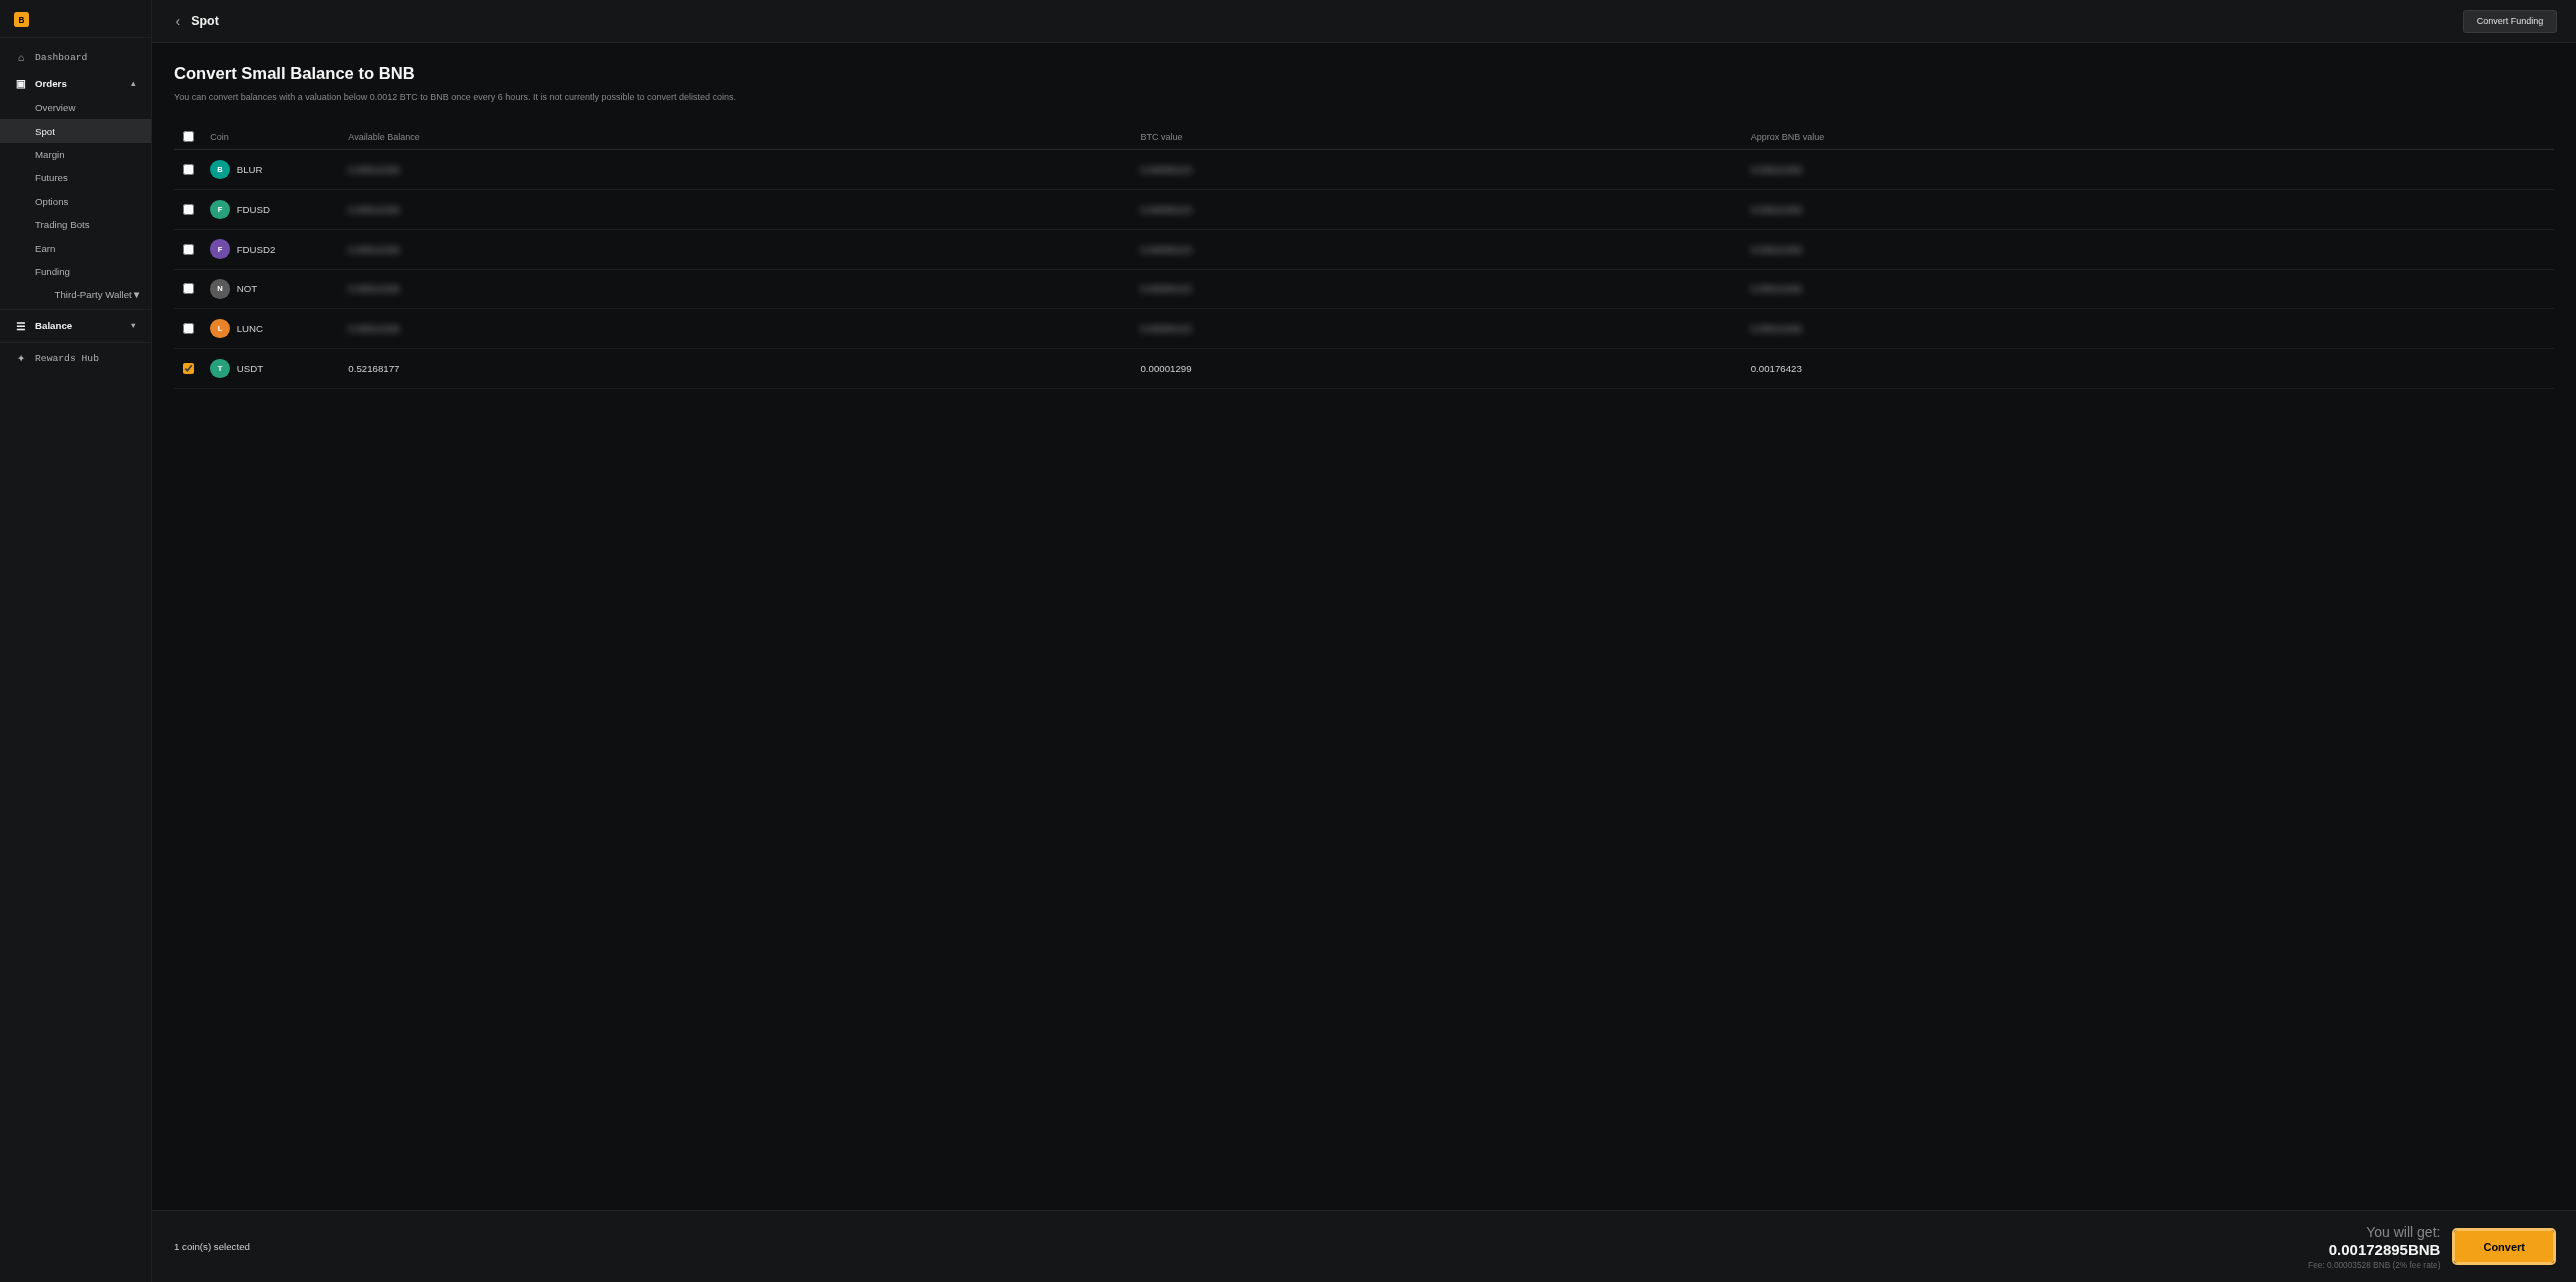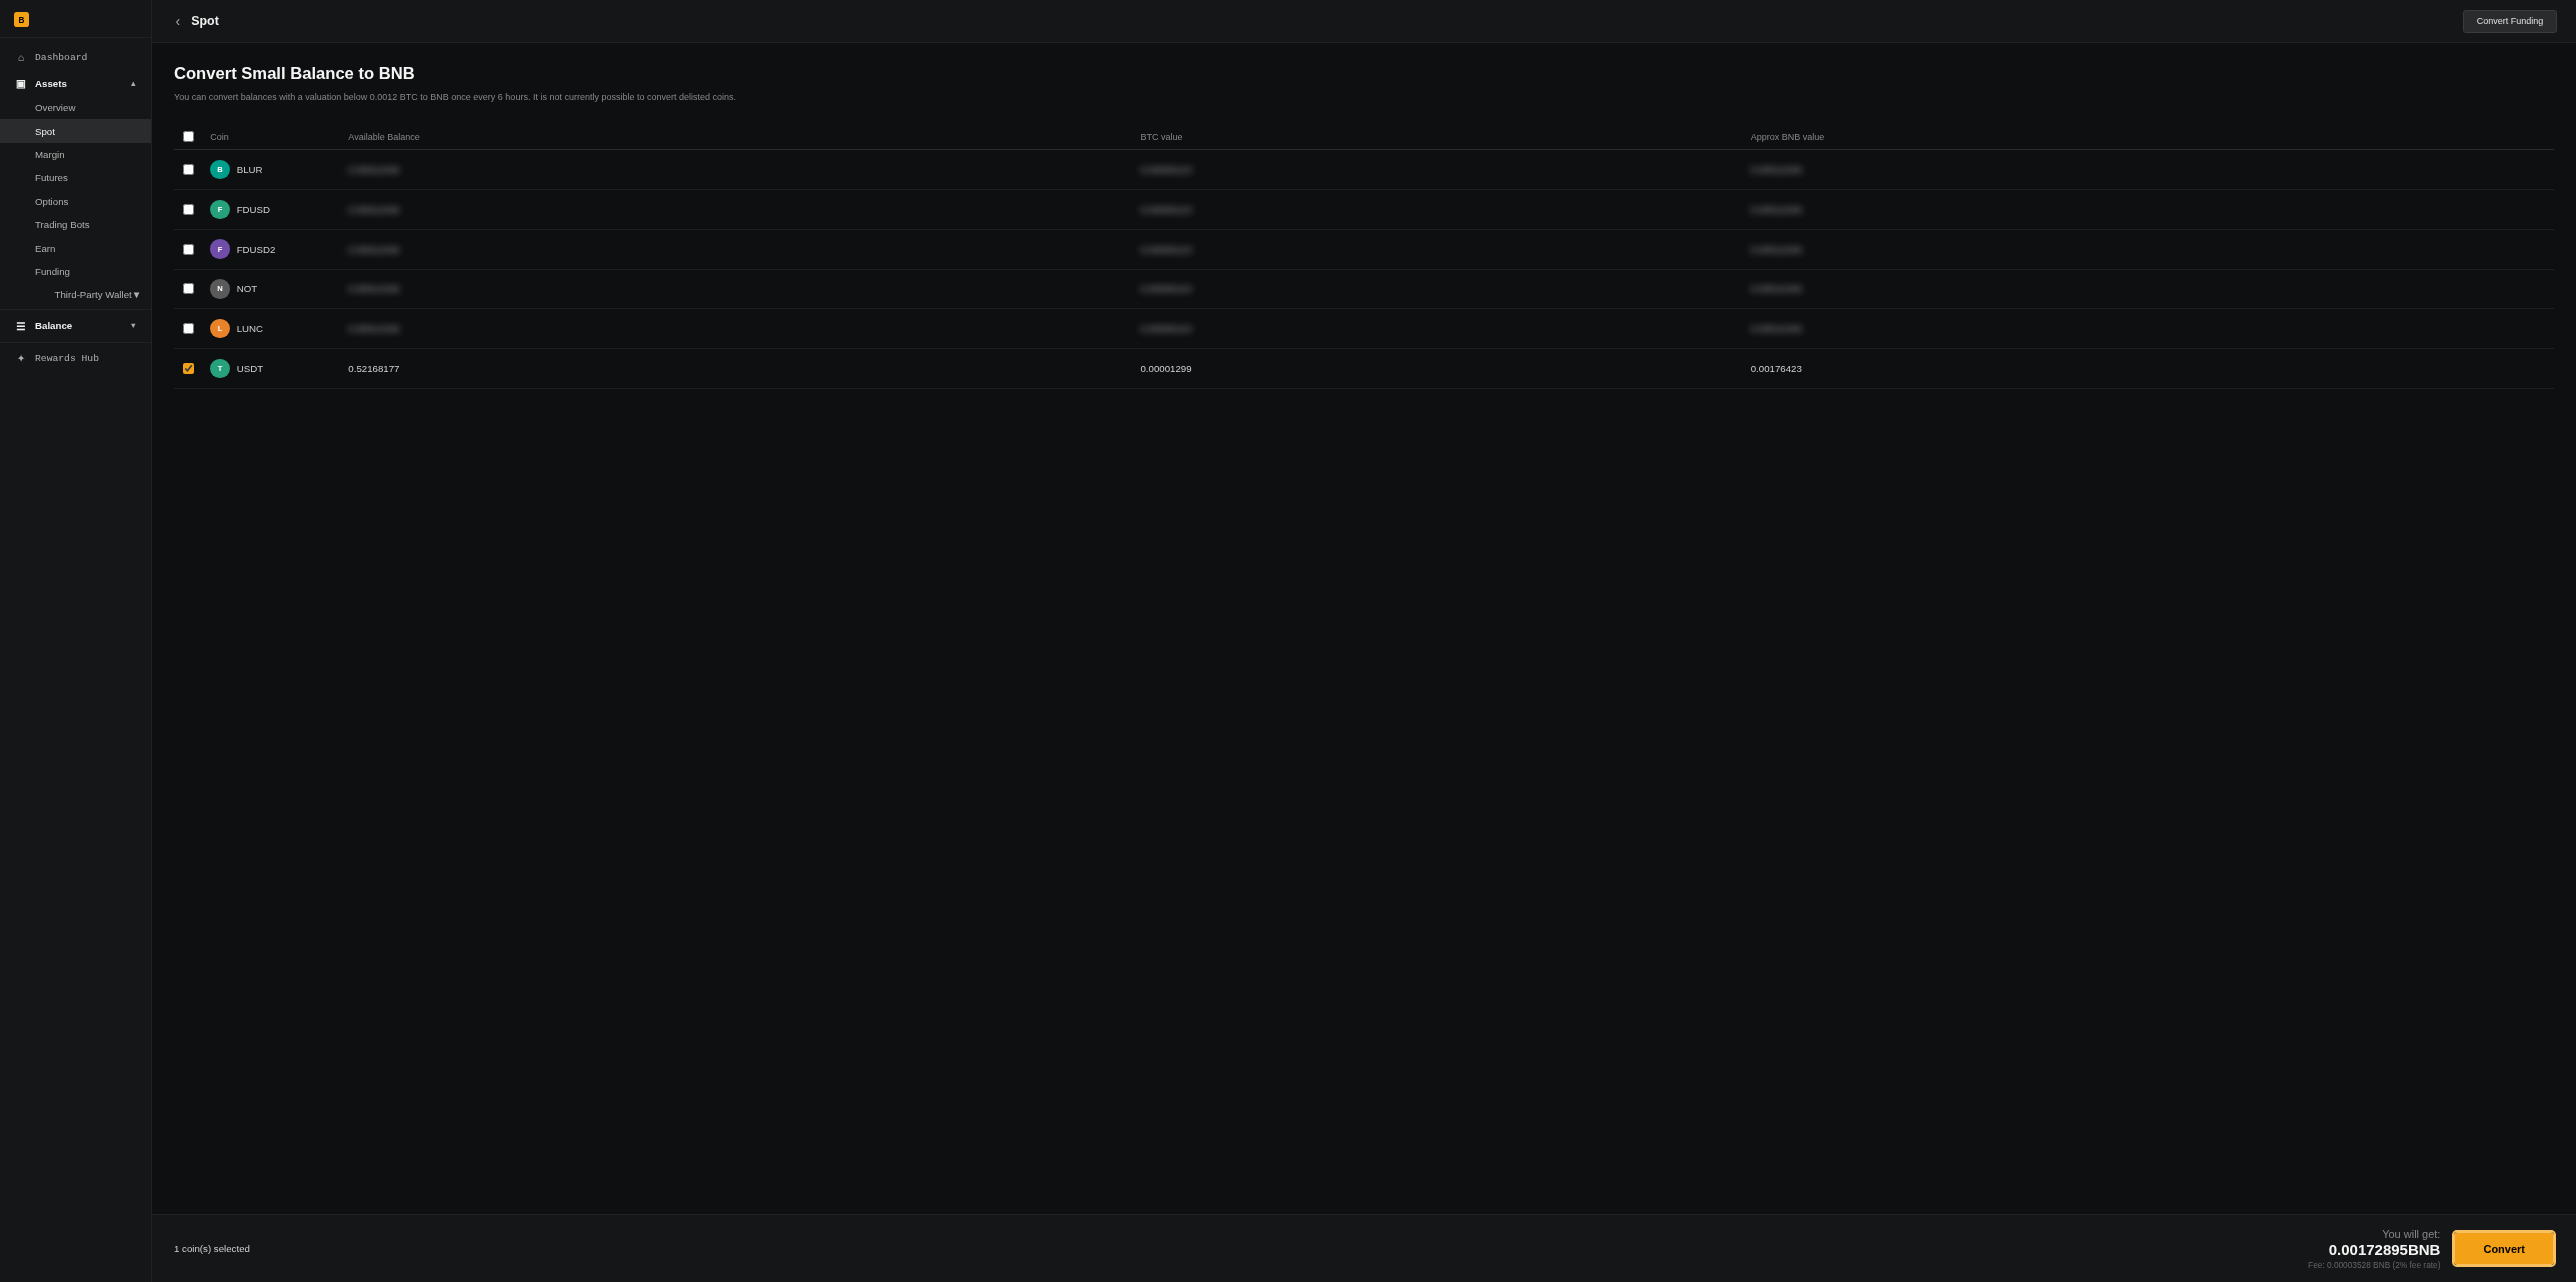--- a/index.html
+++ b/index.html
@@ -244,21 +244,21 @@
       color: #d0d0d0;
       flex: 1;
     }
     .bottom-bar .you-will-get {
       display: flex;
       flex-direction: column;
       align-items: flex-end;
       gap: 1.4px;
     }
     .bottom-bar .get-label {
-      font-size: 11px;
+      font-size: 14px;
       color: #888;
       text-align: center;
     }
     .bottom-bar .get-amount {
       font-size: 15px;
       font-weight: 700;
       color: #f5f5f5;
     }
     .bottom-bar .fee-text {
       font-size: 8.3px;
@@ -288,21 +288,21 @@
 
   <div class="sidebar-section">
 
     <div class="sidebar-item">
       <span class="item-icon">⌂</span>
       <span class="item-label">Dashboard</span>
     </div>
 
     <div class="sidebar-group-header">
       <span class="item-icon">▣</span>
-      <span class="item-label">Assets</span>
+      <span class="item-label">Orders</span>
       <span class="item-chevron">▲</span>
     </div>
 
     <div class="sidebar-sub-item">
       <span>Overview</span>
     </div>
     <div class="sidebar-sub-item active">
       <span>Spot</span>
     </div>
     <div class="sidebar-sub-item">

